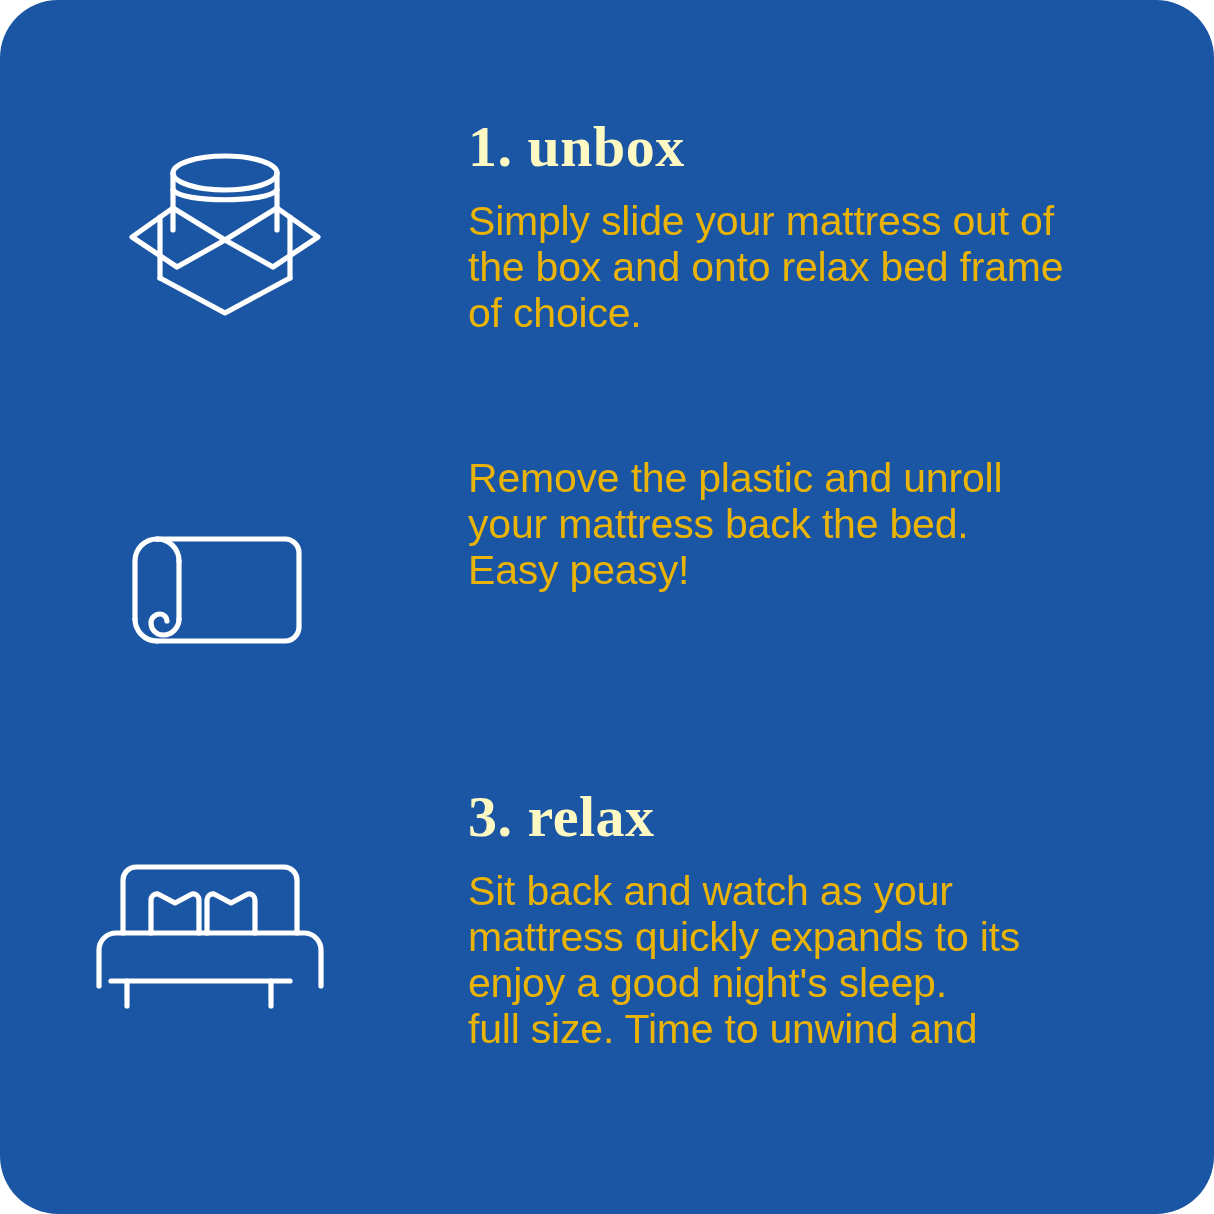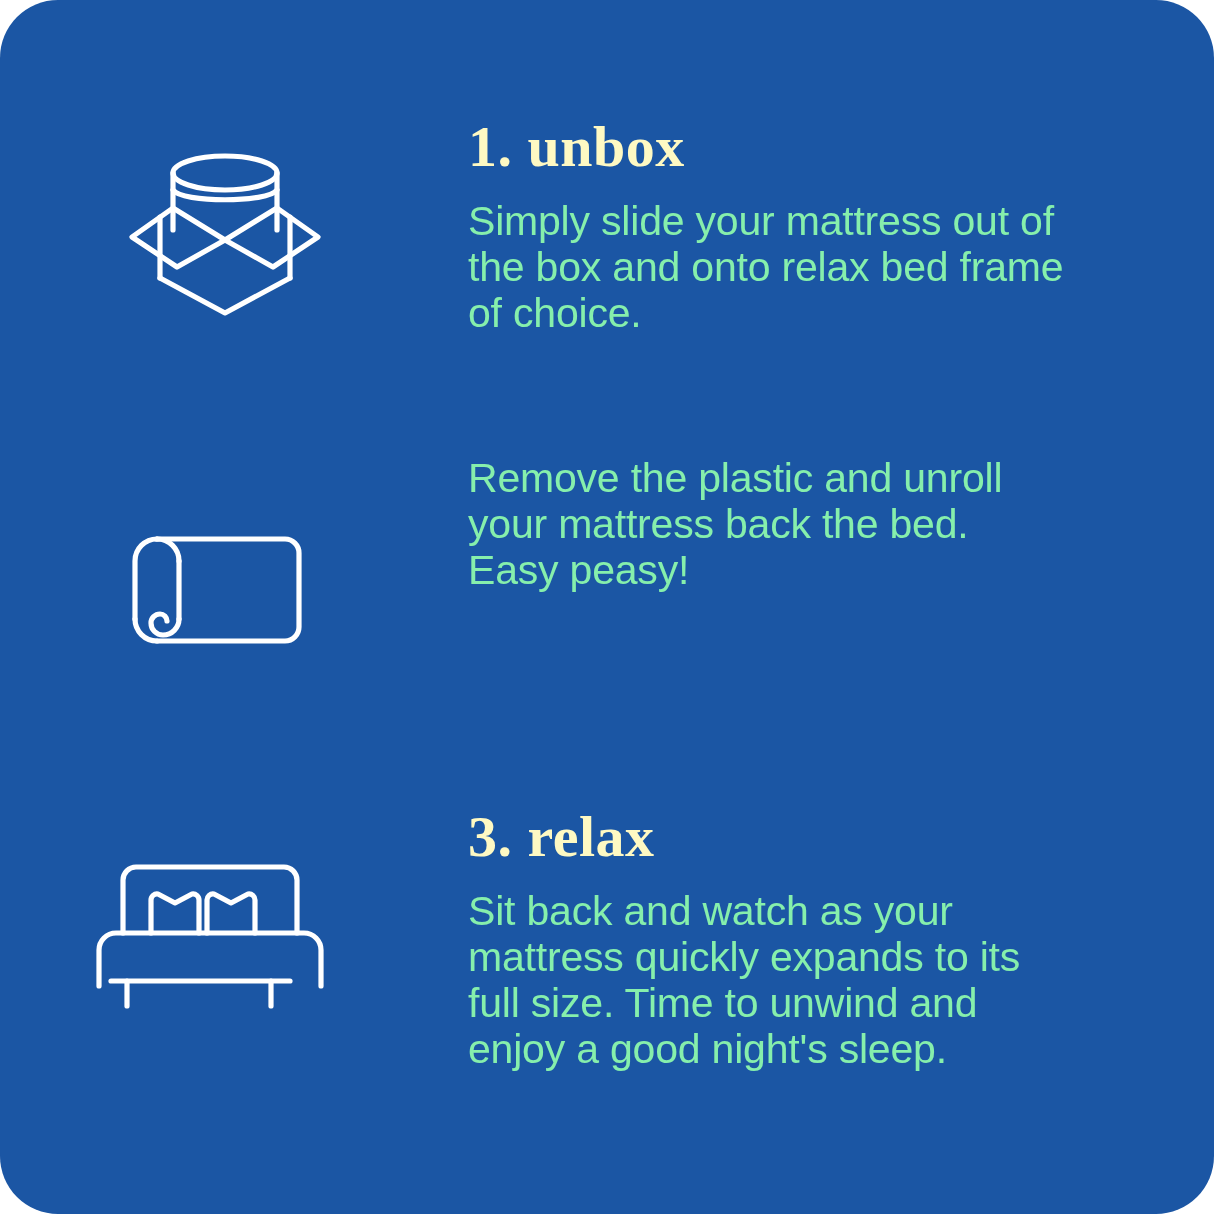--- a/index.html
+++ b/index.html
@@ -59,42 +59,42 @@
     color: #fef9c3;
     white-space: nowrap;
   }
 
   .step-body {
     margin: 0;
     font-family: "Liberation Sans", sans-serif;
     font-weight: 400;
     font-size: 41px;
     line-height: 46px;
-    color: #86efac;
+    color: #eab308;
     letter-spacing: -0.2px;
   }
 
   .step-body .ln { display: block; }
 
   
   #step-1            { left: 0;   top: 0;    width: 1214px; height: 400px; }
   #step-1 .step-icon { left: 120px; top: 145px; width: 210px; height: 200px; }
   #step-1 .step-text { left: 468px; top: 118px; width: 650px; }
   #step-1 .step-heading { margin-bottom: 22px; }
 
   
   #step-2            { left: 0;   top: 0;    width: 1214px; height: 400px; }
   #step-2 .step-icon { left: 110px; top: 515px; width: 220px; height: 160px; }
   #step-2 .step-text { left: 468px; top: 455px; width: 650px; }
   #step-2 .step-heading { margin-bottom: 22px; }
 
   
   #step-3            { left: 0;   top: 0;    width: 1214px; height: 400px; }
   #step-3 .step-icon { left: 85px;  top: 858px; width: 250px; height: 165px; }
-  #step-3 .step-text { left: 468px; top: 808px; width: 660px; }
+  #step-3 .step-text { left: 468px; top: 788px; width: 660px; }
   #step-3 .step-heading { margin-bottom: 22px; }
 
   .icon-svg { display: block; width: 100%; height: 100%; }
 </style>
 </head>
 <body>
 
 <div class="card">
   <div class="steps">
 
@@ -172,20 +172,20 @@
 
           <path d="M42 123 L42 148"></path>
           <path d="M186 123 L186 148"></path>
         </svg>
       </div>
       <div class="step-text">
         <h2 class="step-heading">3. relax</h2>
         <p class="step-body">
           <span class="ln">Sit back and watch as your</span>
           <span class="ln">mattress quickly expands to its</span>
+          <span class="ln">enjoy a good night's sleep.</span>
           <span class="ln">full size. Time to unwind and</span>
-          <span class="ln">enjoy a good night's sleep.</span>
         </p>
       </div>
     </div>
 
   </div>
 </div>
 
 </body></html>

